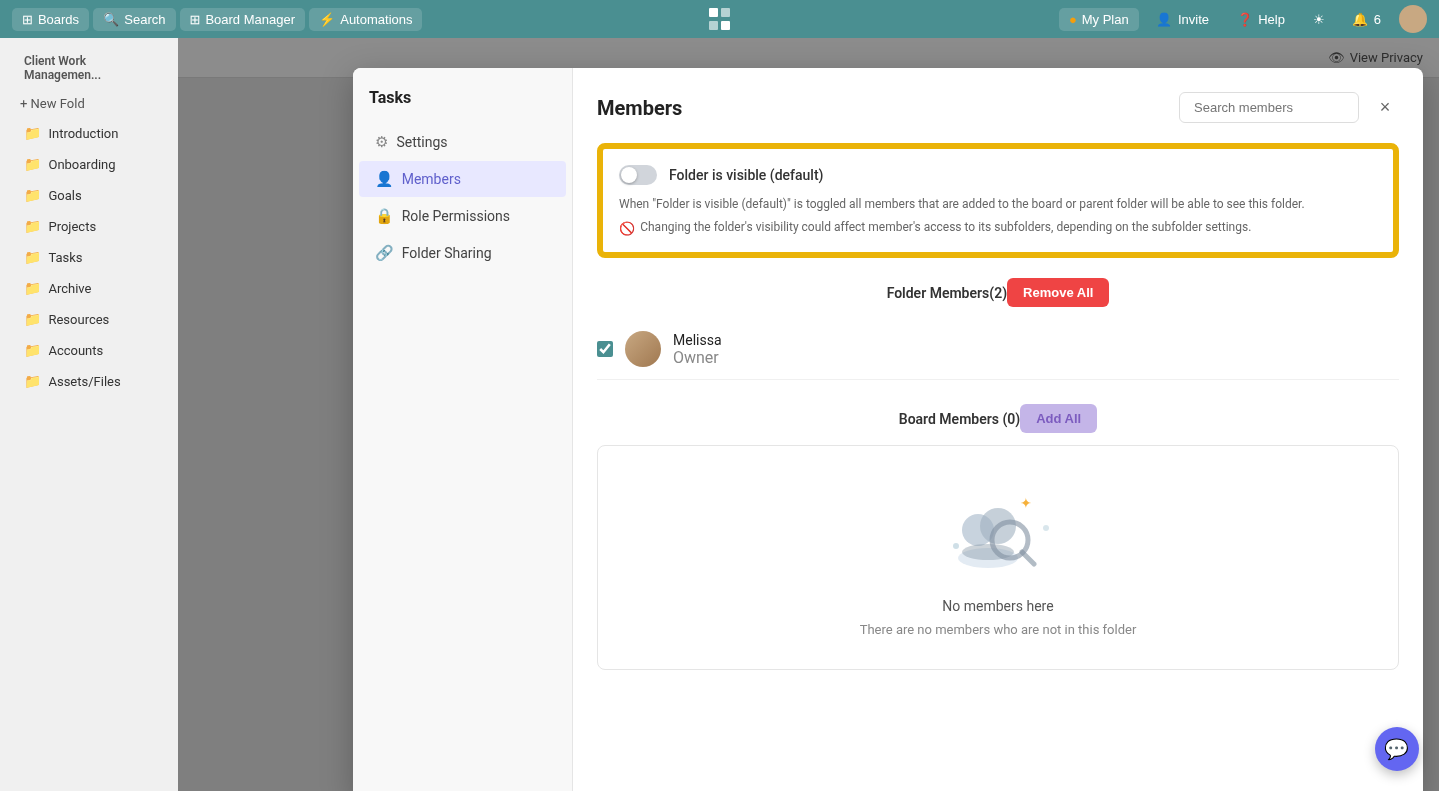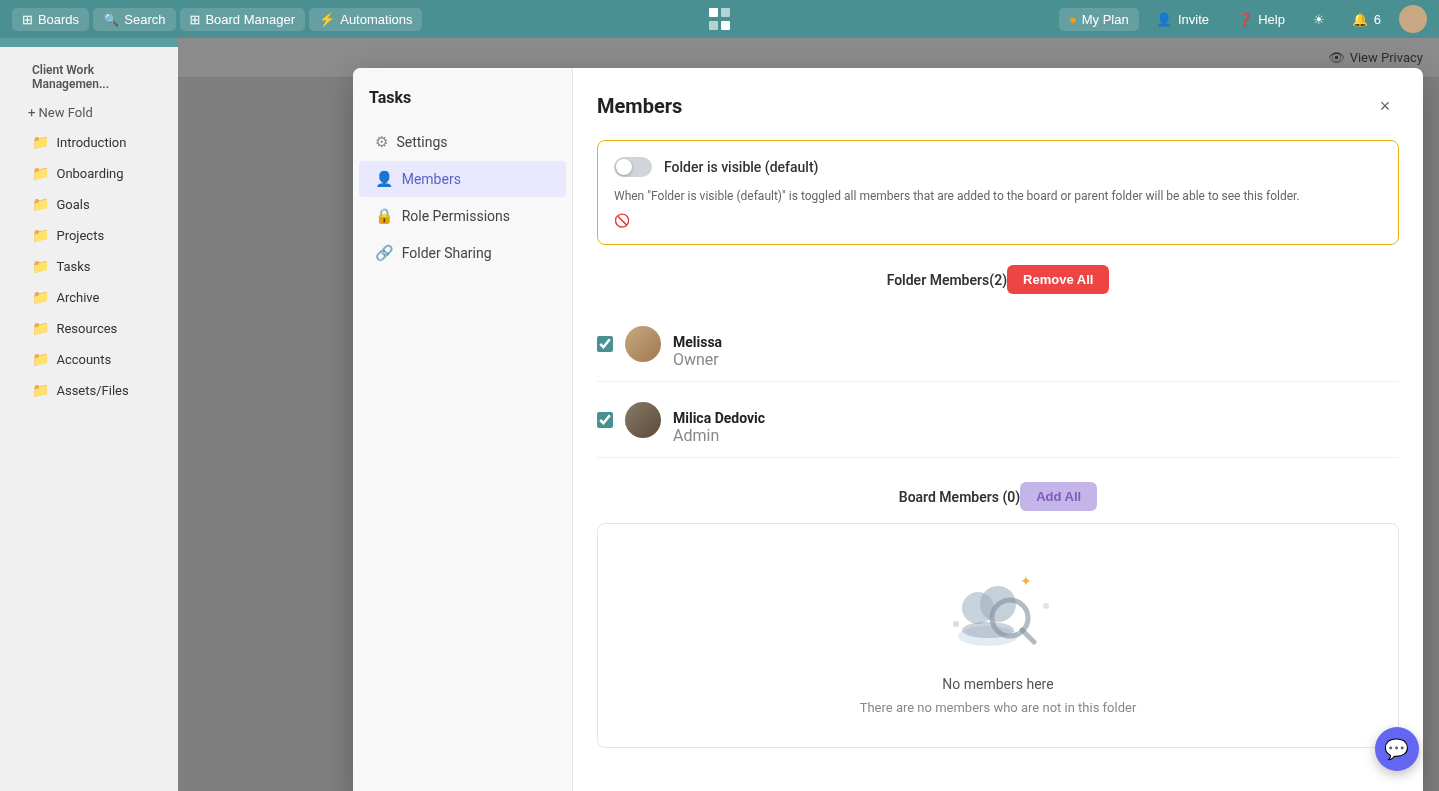--- a/index.html
+++ b/index.html
@@ -38,21 +38,21 @@
     .nav-avatar { width: 28px; height: 28px; border-radius: 50%; background: #c8a882; overflow: hidden; }
 
     
     .main-layout {
       display: flex; height: calc(791px - 38px); position: relative;
     }
 
     
     .sidebar {
       width: 178px; background: #f0f0f0; flex-shrink: 0;
-      padding: 8px 16px; overflow: hidden; margin-top: 9px;
+      padding: 8px 8px; overflow: hidden;
     }
     .sidebar-new-folder {
       padding: 6px 12px; font-size: 13px; color: #555; cursor: pointer;
       display: flex; align-items: center; gap: 5px;
     }
     .sidebar-item {
       padding: 7px 12px; font-size: 13px; color: #333; cursor: pointer;
       display: flex; align-items: center; gap: 7px;
       border-radius: 4px; margin: 1px 4px;
     }
@@ -122,21 +122,21 @@
       cursor: pointer; font-size: 18px; color: #666; display: flex; align-items: center; justify-content: center;
     }
 
     .search-members-input {
       padding: 7px 14px; border: 1px solid #ddd; border-radius: 6px;
       font-size: 13px; width: 180px; color: #888;
     }
 
     
     .toggle-section {
-      border: 1px solid #eab308; border-radius: 8px; padding: 16px; margin-bottom: 20px;
+      border: 6px solid #eab308; border-radius: 8px; padding: 16px; margin-bottom: 20px;
     }
     .toggle-row { display: flex; align-items: center; gap: 12px; margin-bottom: 10px; }
     .toggle {
       width: 38px; height: 20px; background: #d1d5db; border-radius: 10px; position: relative; cursor: pointer; flex-shrink: 0;
     }
     .toggle-knob {
       width: 16px; height: 16px; background: white; border-radius: 50%;
       position: absolute; top: 2px; left: 2px;
       box-shadow: 0 1px 3px rgba(0,0,0,0.3);
     }
@@ -164,21 +164,21 @@
       display: flex; align-items: center; gap: 12px;
       padding: 12px 0; border-bottom: 1px solid #f0f0f0;
     }
     .member-checkbox {
       width: 16px; height: 16px; accent-color: #4a8f91; flex-shrink: 0; cursor: pointer;
     }
     .member-avatar {
       width: 36px; height: 36px; border-radius: 50%; background: #c8a882; overflow: hidden; flex-shrink: 0;
     }
     .member-info { display: flex; flex-direction: column; }
-    .member-name { font-size: 14px; font-weight: 700; color: #222; margin-top: 16px; }
+    .member-name { font-size: 14px; font-weight: 400; color: #222; }
     .member-role { font-size: 16px; color: #888; }
 
     
     .board-members-section { margin-top: 24px; }
     .empty-state {
       border: 1px solid #e5e5e5; border-radius: 8px; padding: 32px;
       display: flex; flex-direction: column; align-items: center; text-align: center;
     }
     .empty-title { font-size: 14px; font-weight: 400; color: #555; margin-bottom: 8px; }
     .empty-desc { font-size: 13px; color: #888; }
@@ -371,60 +371,54 @@
         <div class="modal-nav-item">
           <span class="modal-nav-icon">🔗</span>
           <span>Folder Sharing</span>
         </div>
       </div>
 
       <div class="modal-content">
         <div class="modal-header">
           <h2 class="modal-title">Members</h2>
           <div style="display:flex;align-items:center;gap:12px;">
+            <input class="search-members-input" type="text" placeholder="Search members" style="">
             <button class="close-btn">×</button>
           </div>
         </div>
 
         <div class="toggle-section">
           <div class="toggle-row">
             <div class="toggle">
               <div class="toggle-knob"></div>
             </div>
             <span class="toggle-label">Folder is visible (default)</span>
           </div>
           <div class="toggle-desc">When "Folder is visible (default)" is toggled all members that are added to the board or parent folder will be able to see this folder.</div>
           <div class="toggle-warning">
             <span class="warning-icon">🚫</span>
+            <span class="warning-text">Changing the folder's visibility could affect member's access to its subfolders, depending on the subfolder settings.</span>
           </div>
         </div>
 
         <div>
           <div class="section-header">
             <span class="section-title">Folder Members(2)</span>
             <button class="remove-all-btn">Remove All</button>
           </div>
 
           <div class="member-row">
             <input type="checkbox" class="member-checkbox" checked="" style="">
             <div class="member-avatar" style="background: linear-gradient(135deg, #c8a882, #a07850);"></div>
             <div class="member-info">
               <span class="member-name">Melissa</span>
               <span class="member-role">Owner</span>
             </div>
           </div>
 
-          <div class="member-row">
-            <input type="checkbox" class="member-checkbox" checked="" style="">
-            <div class="member-avatar" style="background: linear-gradient(135deg, #8a7a6a, #5a4a3a);"></div>
-            <div class="member-info">
-              <span class="member-name">Milica Dedovic</span>
-              <span class="member-role">Admin</span>
-            </div>
-          </div>
         </div>
 
         <div class="board-members-section">
           <div class="section-header">
             <span class="section-title">Board Members (0)</span>
             <button class="add-all-btn">Add All</button>
           </div>
 
           <div class="empty-state">
 

